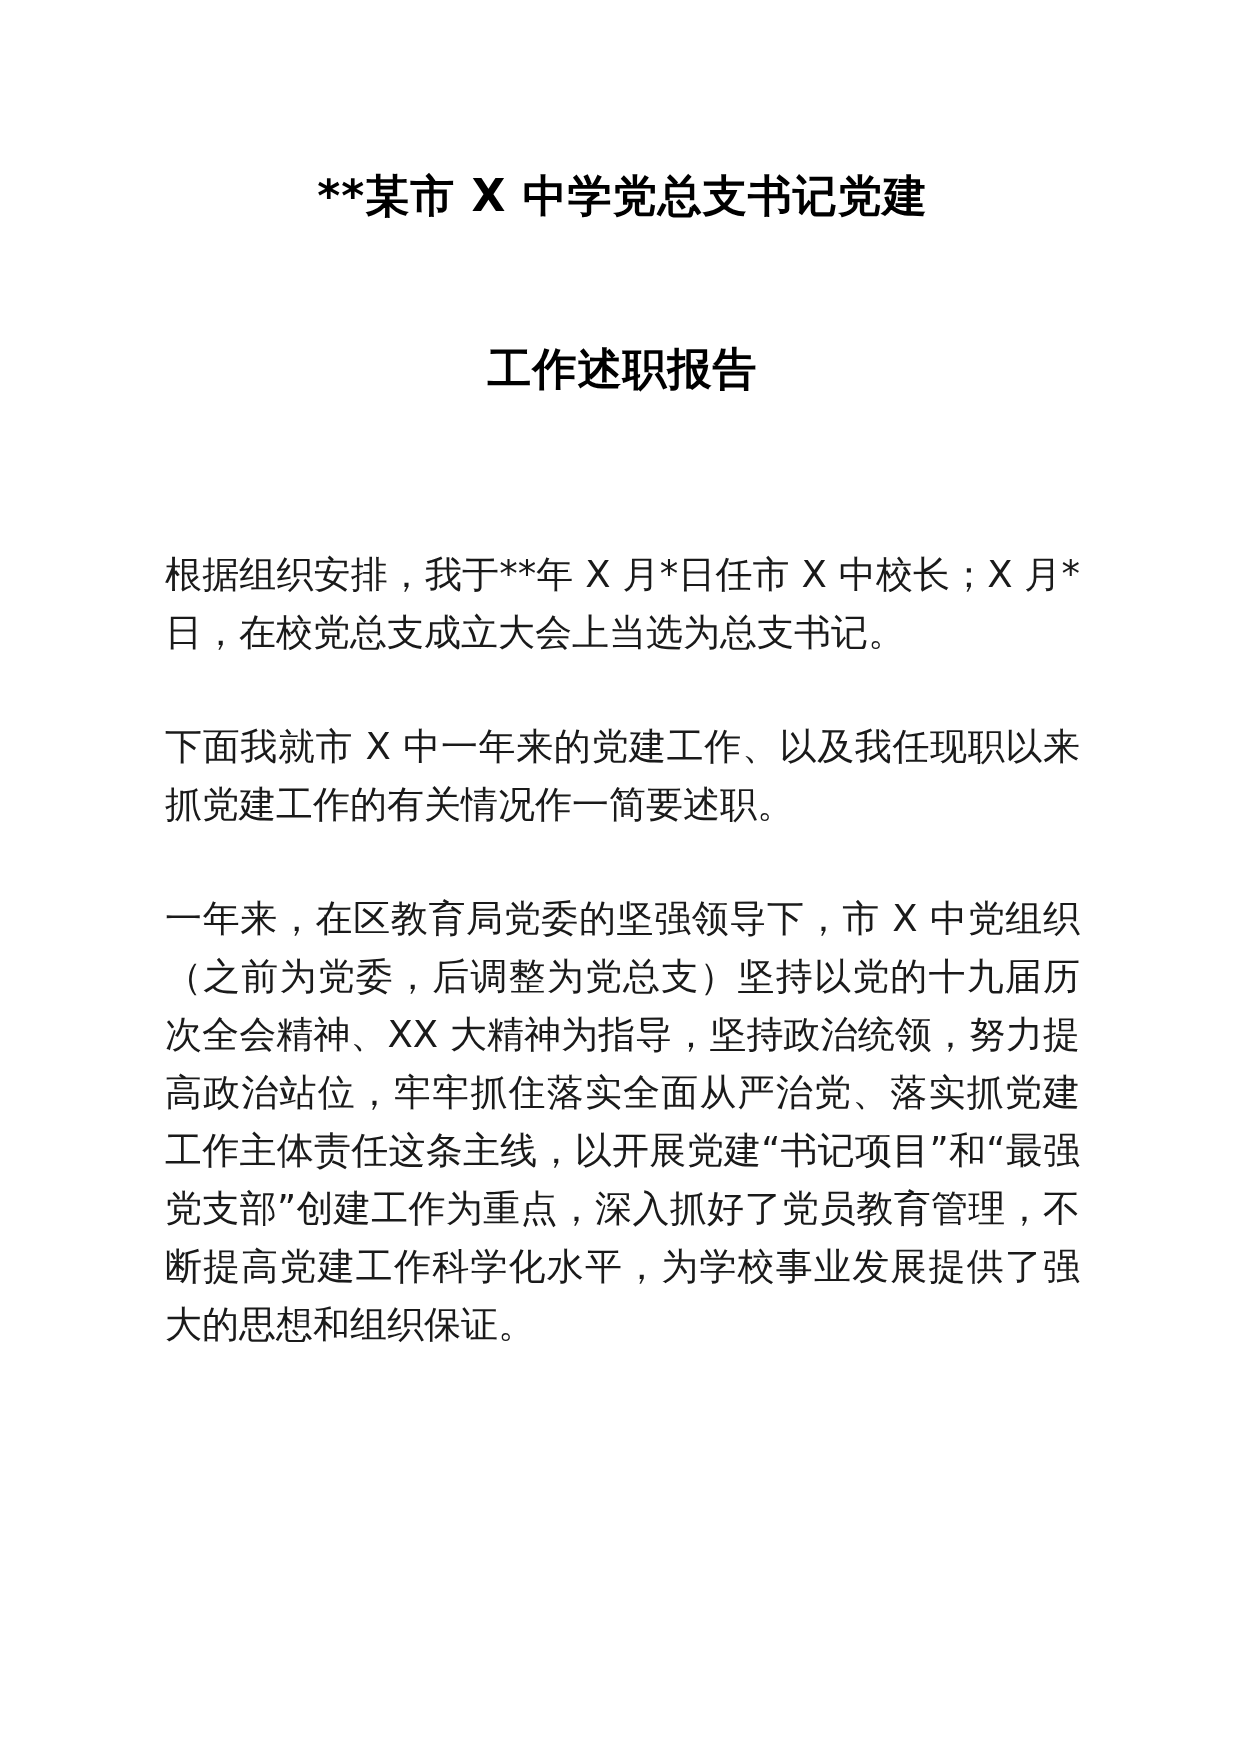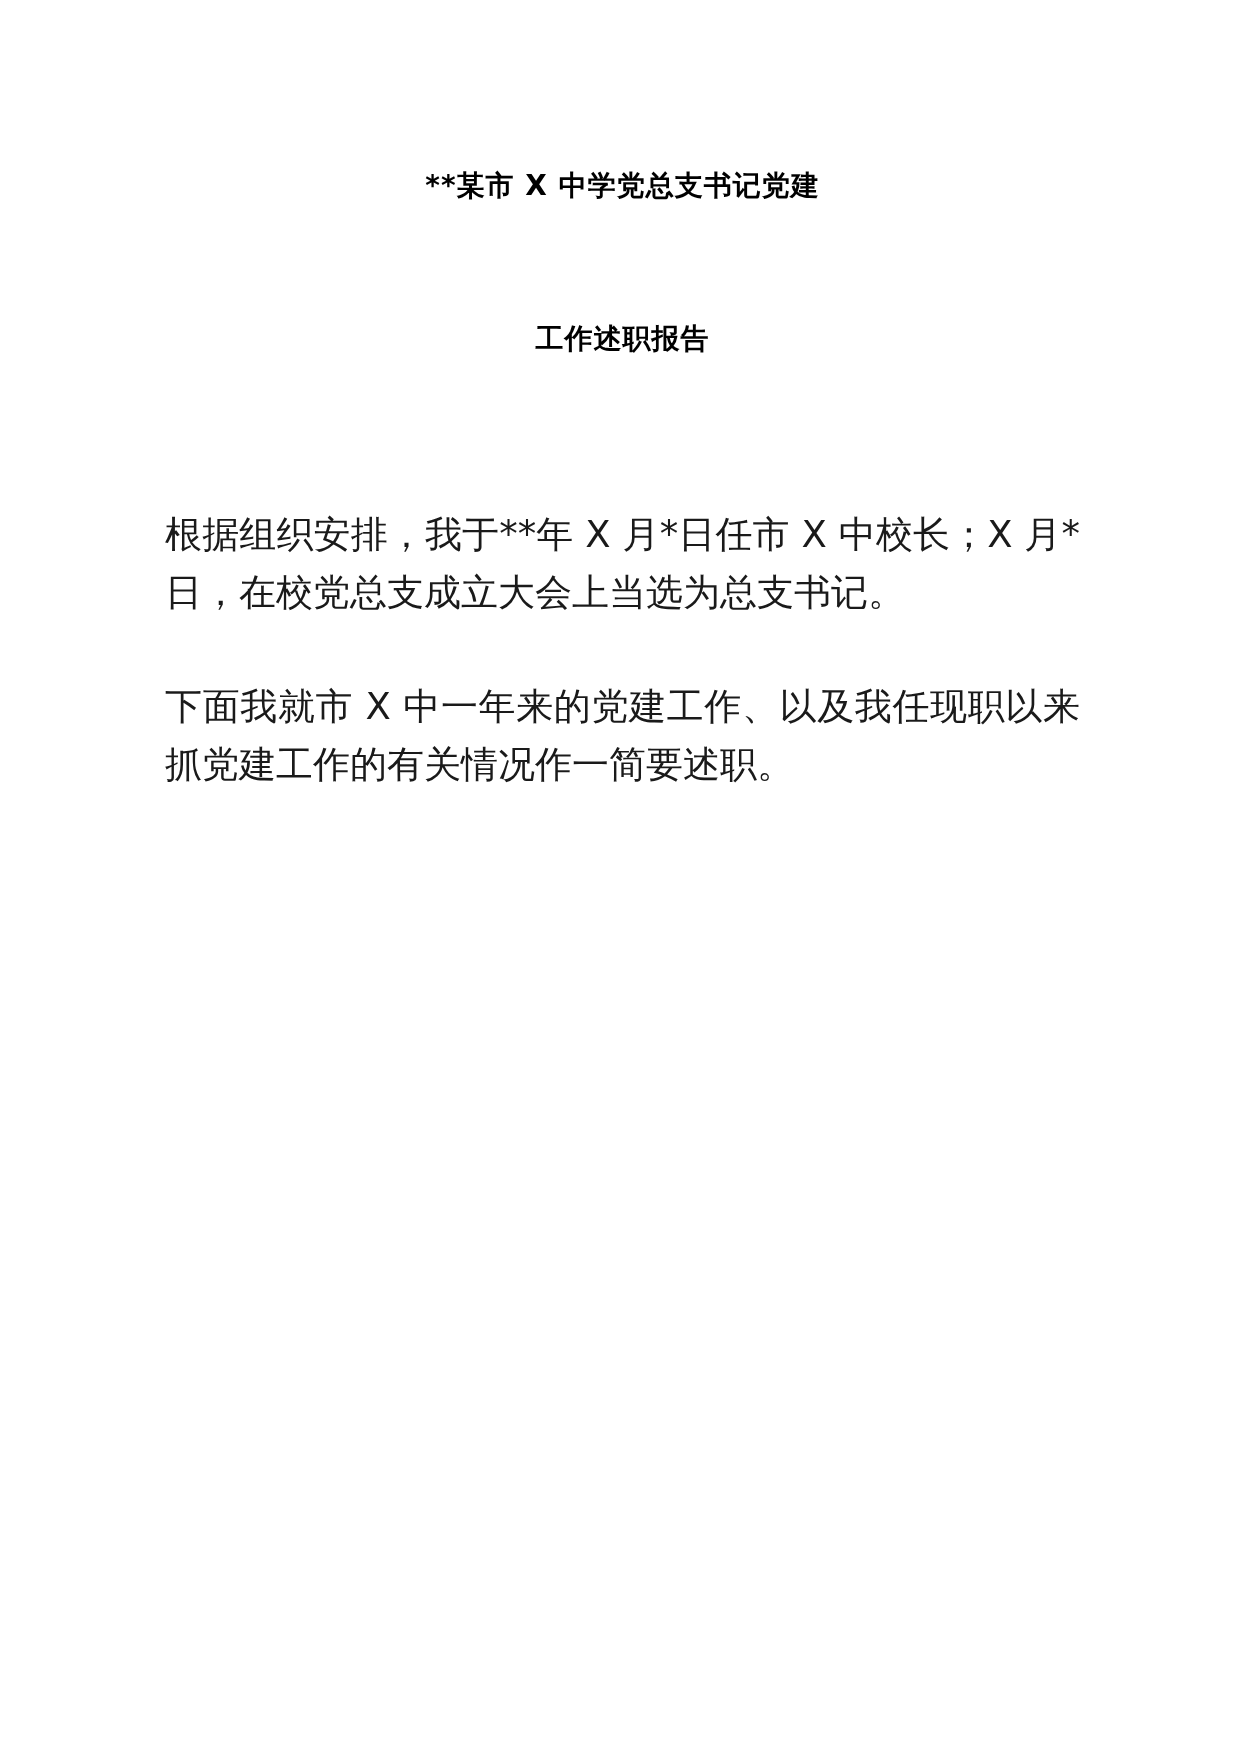--- a/index.html
+++ b/index.html
@@ -13,21 +13,21 @@
     min-height: 1754px;
     margin: 0 auto;
     background: #ffffff;
     box-sizing: border-box;
     padding: 168px 160px 100px 165px;
     font-family: "DejaVu Sans", "Liberation Sans", sans-serif;
     color: #1a1a1a;
   }
   .doc-title {
     text-align: center;
-    font-size: 28px;
+    font-size: 44px;
     font-weight: 700;
     line-height: 1.25;
     color: #000000;
     letter-spacing: 1px;
     margin: 0;
   }
   .doc-title.line1 {
     margin-bottom: 118px;
   }
   .doc-title.line2 {
@@ -51,14 +51,15 @@
 </head>
 <body>
 
 <div class="page">
   <h1 class="doc-title line1">**某市 X 中学党总支书记党建</h1>
   <h1 class="doc-title line2">工作述职报告</h1>
 
   <div class="doc-body">
     <p>根据组织安排，我于**年 X 月*日任市 X 中校长；X 月*日，在校党总支成立大会上当选为总支书记。</p>
     <p>下面我就市 X 中一年来的党建工作、以及我任现职以来抓党建工作的有关情况作一简要述职。</p>
+    <p>一年来，在区教育局党委的坚强领导下，市 X 中党组织（之前为党委，后调整为党总支）坚持以党的十九届历次全会精神、XX 大精神为指导，坚持政治统领，努力提高政治站位，牢牢抓住落实全面从严治党、落实抓党建工作主体责任这条主线，以开展党建“书记项目”和“最强党支部”创建工作为重点，深入抓好了党员教育管理，不断提高党建工作科学化水平，为学校事业发展提供了强大的思想和组织保证。</p>
   </div>
 </div>
 
 </body></html>

